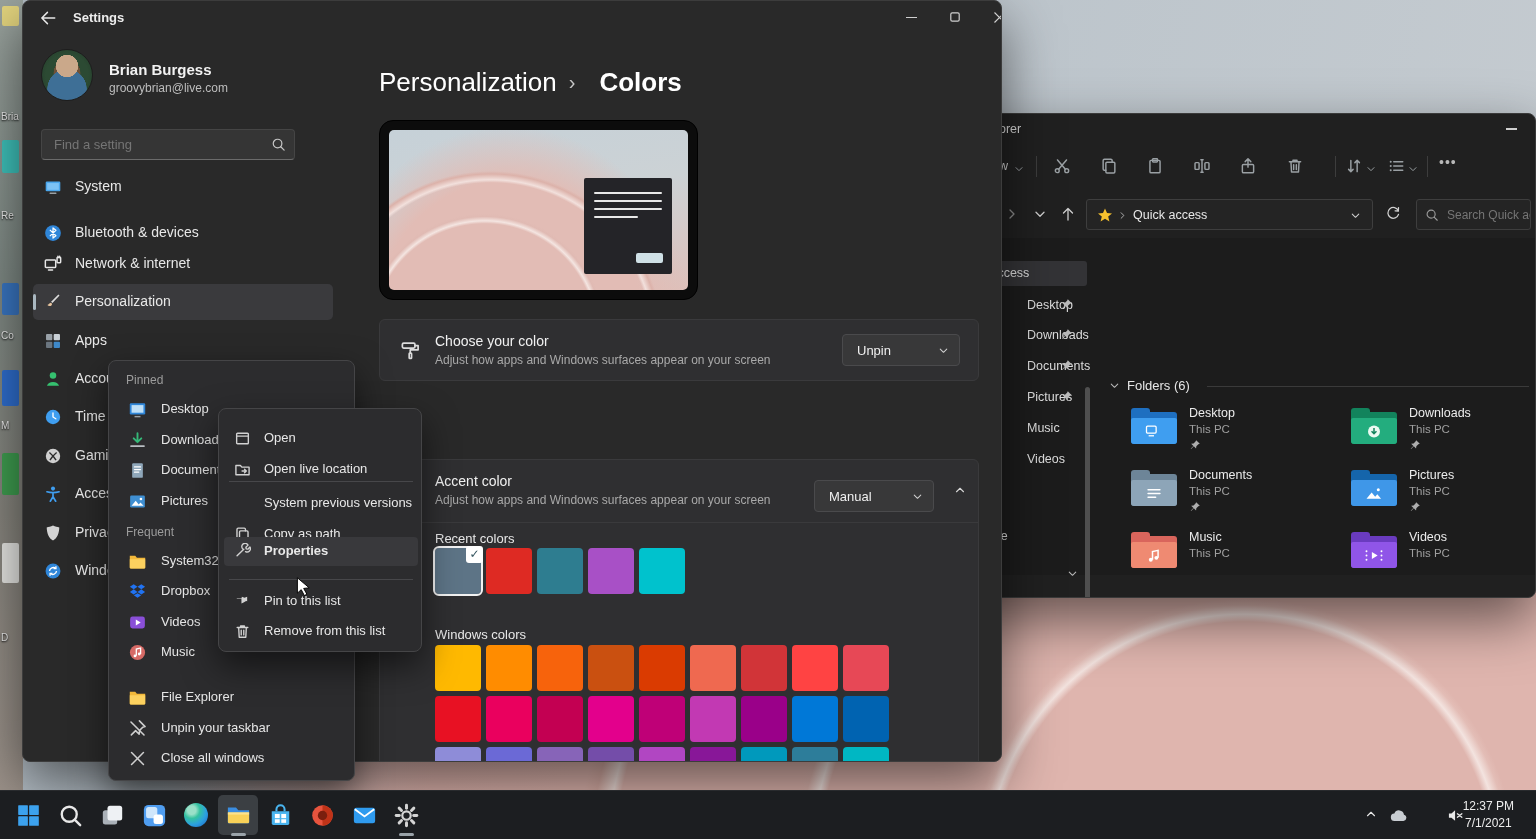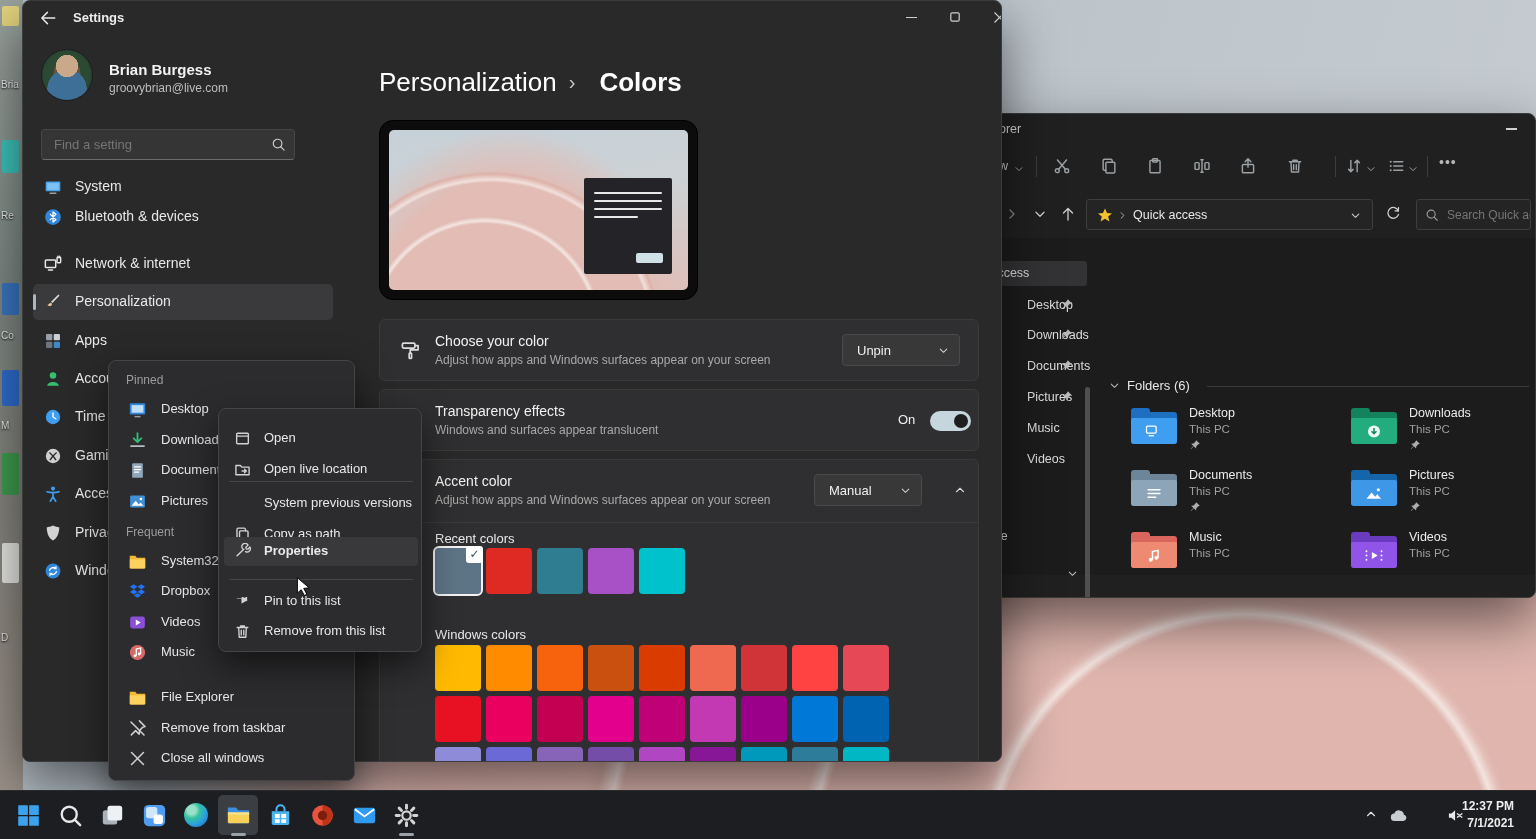--- a/index.html
+++ b/index.html
@@ -126,36 +126,36 @@
   .cm-sep{position:absolute;left:10px;width:184px;height:1px;background:#47474a;}
   #cursor{left:293px;top:576px;width:21px;height:24px;z-index:6;}
 
   
   #taskbar{left:0;top:790px;width:1536px;height:49px;background:#1c1e21;border-top:1px solid rgba(255,255,255,.06);z-index:7;}
   .tb-btn{position:absolute;top:4px;width:40px;height:40px;border-radius:5px;display:flex;align-items:center;justify-content:center;}
   .tb-btn.active{background:#3b3f43;}
   .tb-btn .icon{width:25px;height:25px;}
   .tb-under{position:absolute;top:42px;width:15px;height:3px;border-radius:2px;background:#9aa3a9;}
   .tray-ic{position:absolute;top:16px;color:#e8e8e8;}
-  #clock{position:absolute;right:22px;top:7px;text-align:right;color:#ededed;font-size:12px;line-height:17px;font-weight:bold;}
+  #clock{position:absolute;right:22px;top:7px;text-align:center;color:#ededed;font-size:12px;line-height:17px;}
   #edge-ic{width:24px;height:24px;border-radius:50%;background:radial-gradient(circle at 32% 30%,#9ae0c8 0 18%,#35c2a0 35%,#2b9fe0 62%,#1b5fc0 100%);}
 </style>
 </head>
 <body>
 
 <div id="stage">
   <div id="wallpaper" class="abs"></div>
   <div id="left-strip" class="abs">
       <div class="frag-ic" style="top: 6px; height: 20px; width: 17px; background: rgb(227, 212, 126);"></div>
       <div class="frag-ic" style="top: 140px; height: 33px; width: 17px; background: rgb(63, 196, 189);"></div>
       <div class="frag-ic" style="top: 283px; height: 32px; width: 17px; background: rgb(58, 119, 196);"></div>
       <div class="frag-ic" style="top: 370px; height: 36px; width: 17px; background: rgb(47, 111, 208);"></div>
       <div class="frag-ic" style="top: 453px; height: 42px; width: 17px; background: rgb(63, 158, 80);"></div>
       <div class="frag-ic" style="top: 543px; height: 40px; width: 17px; background: rgb(233, 233, 230);"></div>
-      <span class="frag-lb" style="top: 79px;">Bria</span>
+      <span class="frag-lb" style="top: 111px;">Bria</span>
       <span class="frag-lb" style="top: 210px;">Re</span>
       <span class="frag-lb" style="top: 330px;">Co</span>
       <span class="frag-lb" style="top: 420px;">M</span>
       <span class="frag-lb" style="top: 632px;">D</span>
     </div>
 
   <div id="explorer" class="win">
     <div id="fe-title" class="abs">File Explorer</div>
     <div class="fe-capmin abs"></div>
     <div id="fe-toolbar" class="abs">
@@ -479,21 +479,21 @@
         <div class="snav" style="top: 168px;">
           <span class="icon">
             <svg viewBox="0 0 16 16">
               <rect x="1.5" y="3.2" width="13" height="8.6" rx="1" fill="#4aa6ec"></rect>
               <rect x="2.8" y="4.5" width="10.4" height="6" fill="#7cc2f5"></rect>
               <path d="M5.5 13.6h5" stroke="#9aa0a4" stroke-width="1.3" stroke-linecap="round"></path>
             </svg>
           </span>
           <span class="lbl">System</span>
         </div>
-        <div class="snav" style="top: 198px;">
+        <div class="snav" style="top: 214px;">
           <span class="icon">
             <svg viewBox="0 0 16 16">
               <circle cx="8" cy="8" r="7" fill="#2f86d9"></circle>
               <path d="M5.2 5.2 10.6 10.4 8 12.5V3.5l2.6 2.1-5.4 5.2" fill="none" stroke="#fff" stroke-width="1.1" stroke-linejoin="round"></path>
             </svg>
           </span>
           <span class="lbl">Bluetooth &amp; devices</span>
         </div>
         <div class="snav" style="top: 245px;">
           <span class="icon">
@@ -612,39 +612,25 @@
       <div class="dd" style="left:462px;top:14px;width:118px">
         <span class="v">Unpin</span>
         <span class="icon">
             <svg viewBox="0 0 16 16">
               <polyline points="4,6.2 8,10.2 12,6.2" fill="none" stroke="currentColor" stroke-width="1.3" stroke-linecap="round" stroke-linejoin="round"></polyline>
             </svg>
           </span>
       </div>
     </div>
 
-    <div class="card" style="top:388px;height:62px">
-      <span class="ric icon">
-          <svg viewBox="0 0 16 16">
-            <path d="M5.6 2.6 1.6 10.8h8z" fill="currentColor"></path>
-            <path d="M10.4 5.2l4 8.2h-8z" fill="none" stroke="currentColor" stroke-width="1.1" stroke-dasharray="1.7 1.5"></path>
-          </svg>
-        </span>
-      <span class="rt">Transparency effects</span>
-      <span class="rs">Windows and surfaces appear translucent</span>
-      <span id="tg-state">On</span>
-      <div id="toggle">
-          <div class="knob"></div>
-        </div>
-    </div>
 
     <div class="card" style="top:458px;height:340px">
       <span class="rt" style="left:55px">Accent color</span>
       <span class="rs" style="left:55px">Adjust how apps and Windows surfaces appear on your screen</span>
-      <div class="dd" style="left:434px;top:14px;width:108px">
+      <div class="dd" style="left:434px;top:20px;width:120px">
         <span class="v">Manual</span>
         <span class="icon">
             <svg viewBox="0 0 16 16">
               <polyline points="4,6.2 8,10.2 12,6.2" fill="none" stroke="currentColor" stroke-width="1.3" stroke-linecap="round" stroke-linejoin="round"></polyline>
             </svg>
           </span>
       </div>
       <span id="acc-collapse">
           <svg viewBox="0 0 16 16">
             <polyline points="4,10 8,6 12,10" fill="none" stroke="currentColor" stroke-width="1.3" stroke-linecap="round" stroke-linejoin="round"></polyline>
@@ -787,21 +773,21 @@
         </span>
         <span class="lbl">File Explorer</span>
       </div>
       <div class="jl-item" style="top: 353px;">
         <span class="icon">
           <svg viewBox="0 0 16 16">
             <path d="M9.6 1.6 14.4 6.4 12.4 7 9.8 9.6 9.4 12.8 6.4 9.8 2.8 13.4" fill="none" stroke="currentColor" stroke-width="1.3" stroke-linecap="round" stroke-linejoin="round"></path>
             <line x1="2.5" y1="2.5" x2="13.5" y2="13.5" fill="none" stroke="currentColor" stroke-width="1.3" stroke-linecap="round" stroke-linejoin="round"></line>
           </svg>
         </span>
-        <span class="lbl">Remove from taskbar</span>
+        <span class="lbl">Unpin your taskbar</span>
       </div>
       <div class="jl-item" style="top: 383px;">
         <span class="icon">
           <svg viewBox="0 0 16 16">
             <path d="M3 3l10 10M13 3 3 13" fill="none" stroke="currentColor" stroke-width="1.3" stroke-linecap="round" stroke-linejoin="round"></path>
           </svg>
         </span>
         <span class="lbl">Close all windows</span>
       </div>
     </div>

